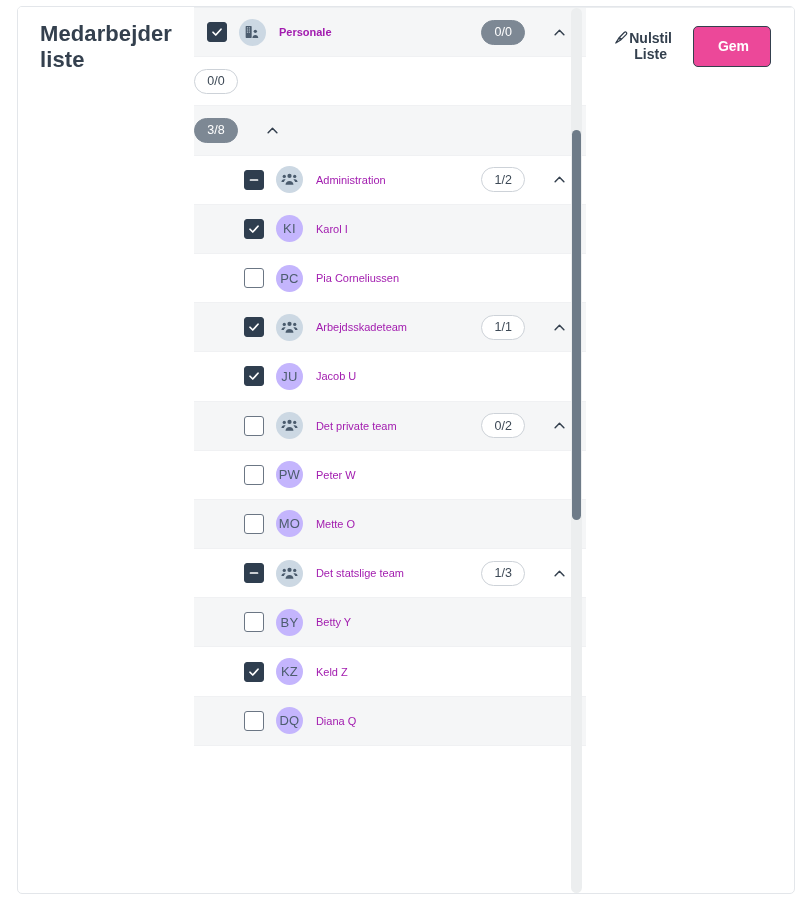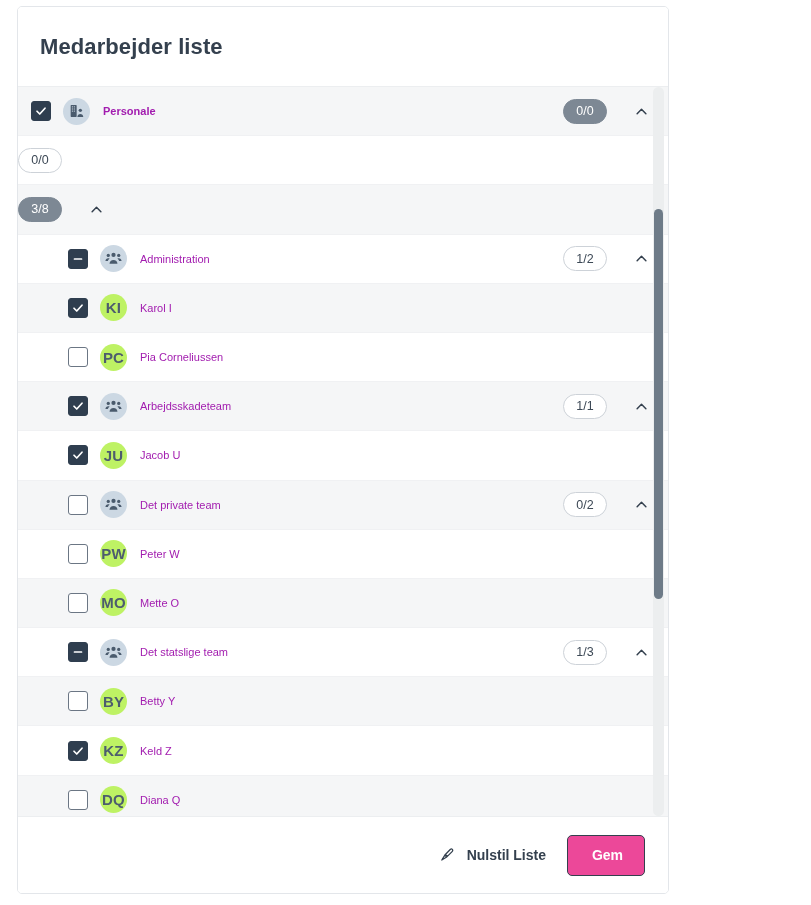--- a/index.html
+++ b/index.html
@@ -9,27 +9,26 @@
     height: 905px;
     background: #ffffff;
     font-family: "Liberation Sans", sans-serif;
     overflow: hidden;
   }
 
   .dialog {
     position: absolute;
     left: 17px;
     top: 6px;
-    width: 652px;
+    width: 778px;
     height: 888px;
     background: #ffffff;
     border: 1px solid #e3e6ea;
     border-radius: 5px;
     display: flex;
-    flex-direction: column;
     overflow: hidden;
   }
 
   
   .dlg-header {
     height: 79px;
     flex: 0 0 79px;
     display: flex;
     align-items: center;
     padding: 0 22px;
@@ -106,23 +105,23 @@
     flex: 0 0 27px;
     border-radius: 50%;
     background: #ccd8e3;
     margin-left: 12px;
     display: inline-flex;
     align-items: center;
     justify-content: center;
     color: #4a5b6d;
   }
   .ent-icon.avatar {
-    background: #bef264;
-    font-size: 15px;
-    font-weight: 700;
+    background: #c4b5fd;
+    font-size: 13px;
+    font-weight: 400;
     color: #4d5d6e;
     letter-spacing: .2px;
   }
 
   .row-label {
     margin-left: 13px;
     font-size: 11px;
     color: #a21caf;
     white-space: nowrap;
     overflow: hidden;
@@ -198,22 +197,21 @@
     display: flex;
     align-items: center;
     justify-content: flex-end;
     gap: 17px;
     padding: 0 23px;
     background: #ffffff;
     border-top: 1px solid #eceef0;
   }
   .link-btn {
     display: inline-flex;
-    align-items: center;
-    gap: 12px;
+    gap: 0;
     font-size: 14px;
     font-weight: 700;
     color: #34404e;
     background: none;
     border: none;
     cursor: pointer;
     padding: 6px 4px;
     font-family: inherit;
   }
   .btn {

